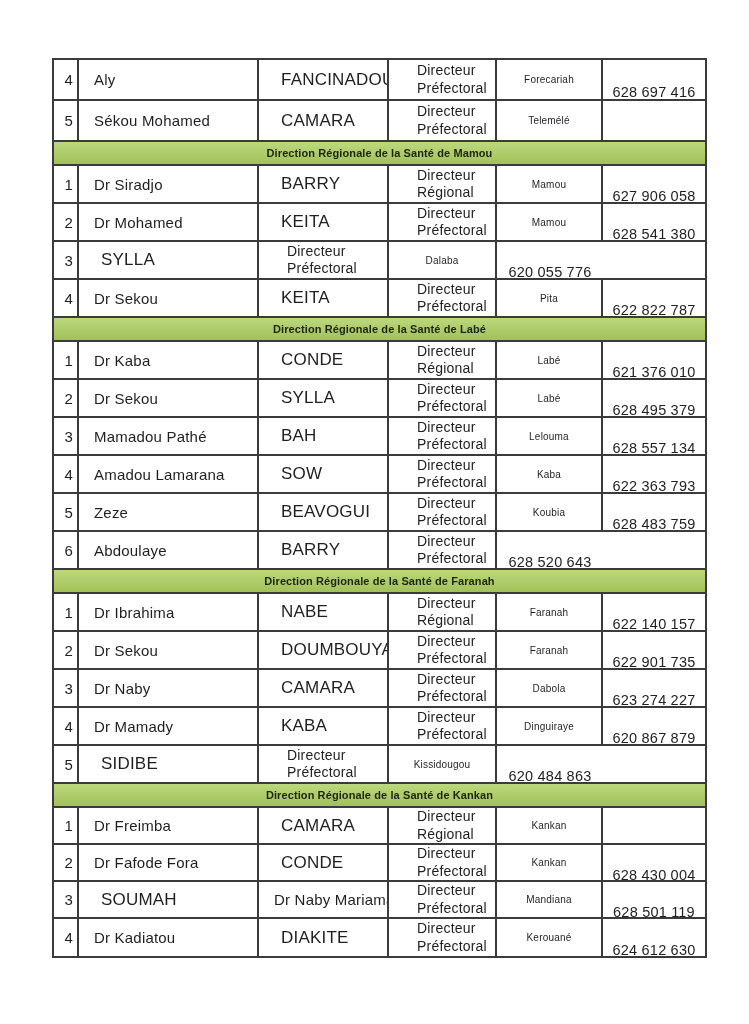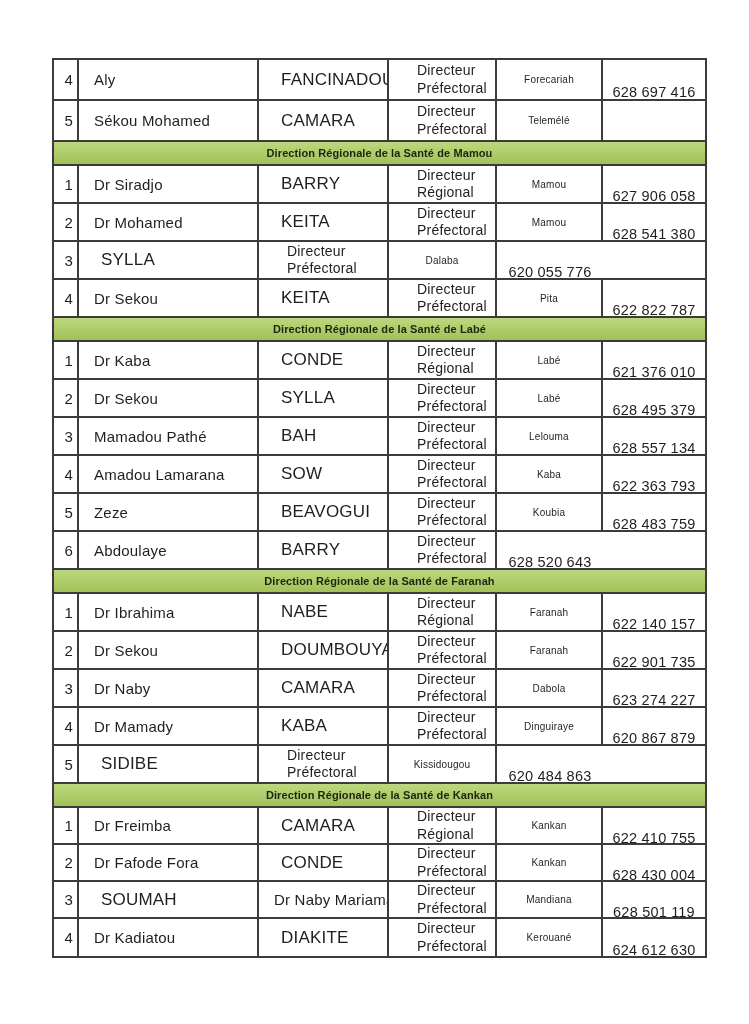--- a/index.html
+++ b/index.html
@@ -206,21 +206,20 @@
         </div>
       </section>
       <section class="tsection sec4">
         <div class="section-header">Direction Régionale de la Santé de Kankan</div>
         <div class="trow">
           <div class="cell c-num">1</div>
           <div class="cell c-first">Dr Freimba</div>
           <div class="cell c-last">CAMARA</div>
           <div class="cell c-title">Directeur Régional</div>
           <div class="cell c-loc">Kankan</div>
-          <div class="cell c-phone">622 410 755</div>
         </div>
         <div class="trow">
           <div class="cell c-num">2</div>
           <div class="cell c-first">Dr Fafode Fora</div>
           <div class="cell c-last">CONDE</div>
           <div class="cell c-title">Directeur Préfectoral</div>
           <div class="cell c-loc">Kankan</div>
           <div class="cell c-phone">628 430 004</div>
         </div>
         <div class="trow">

